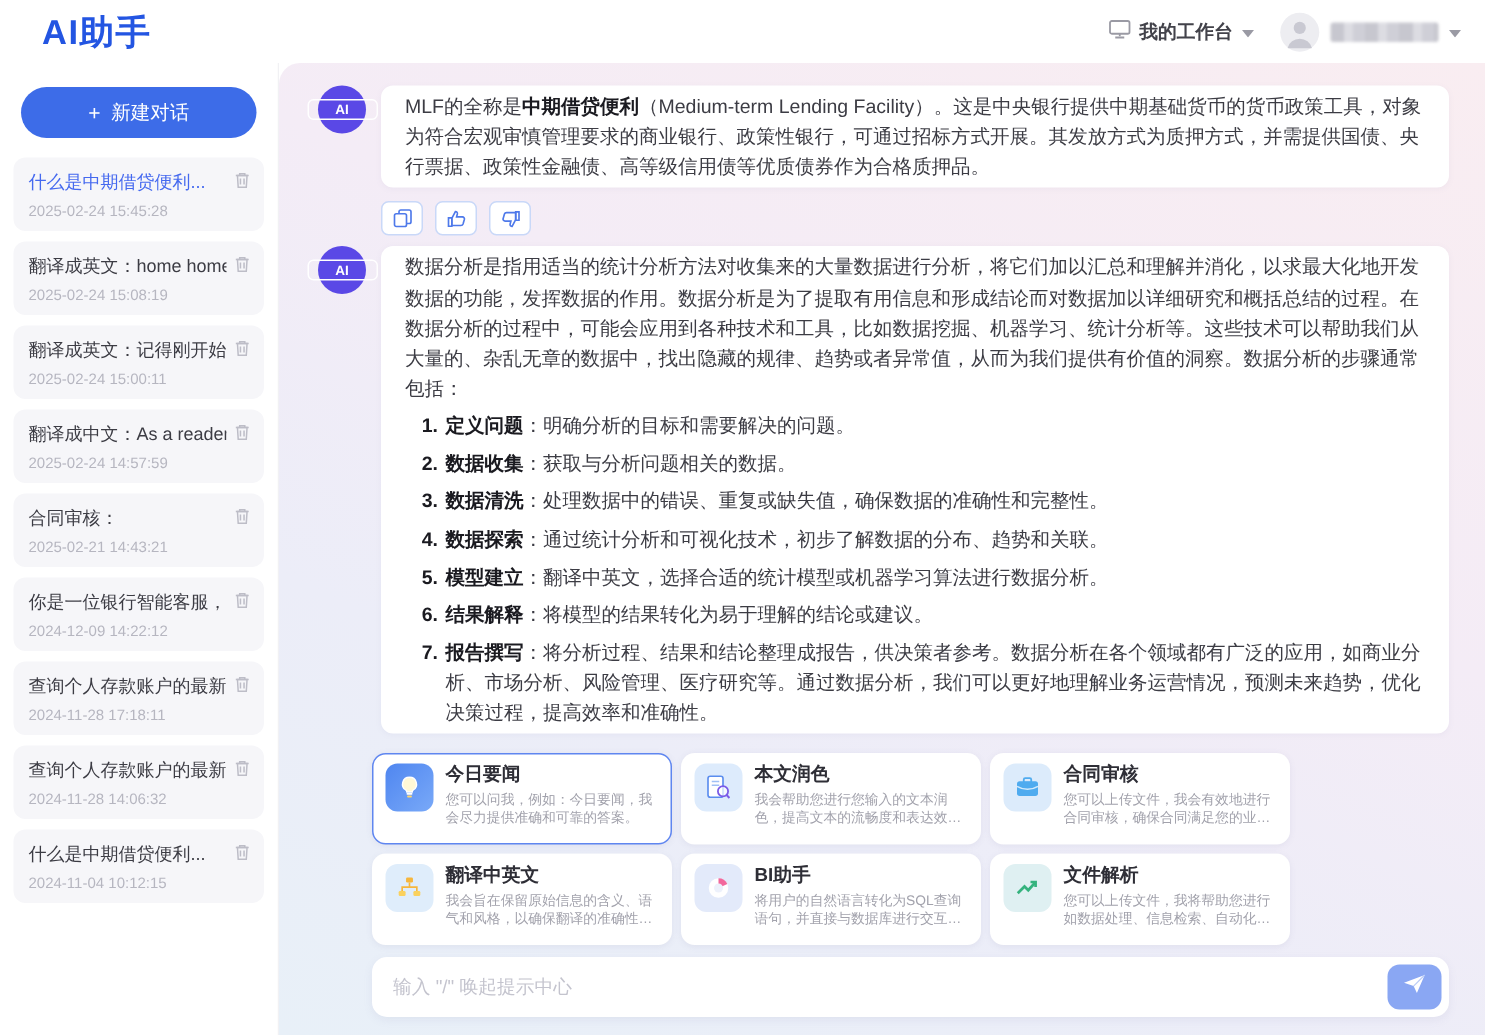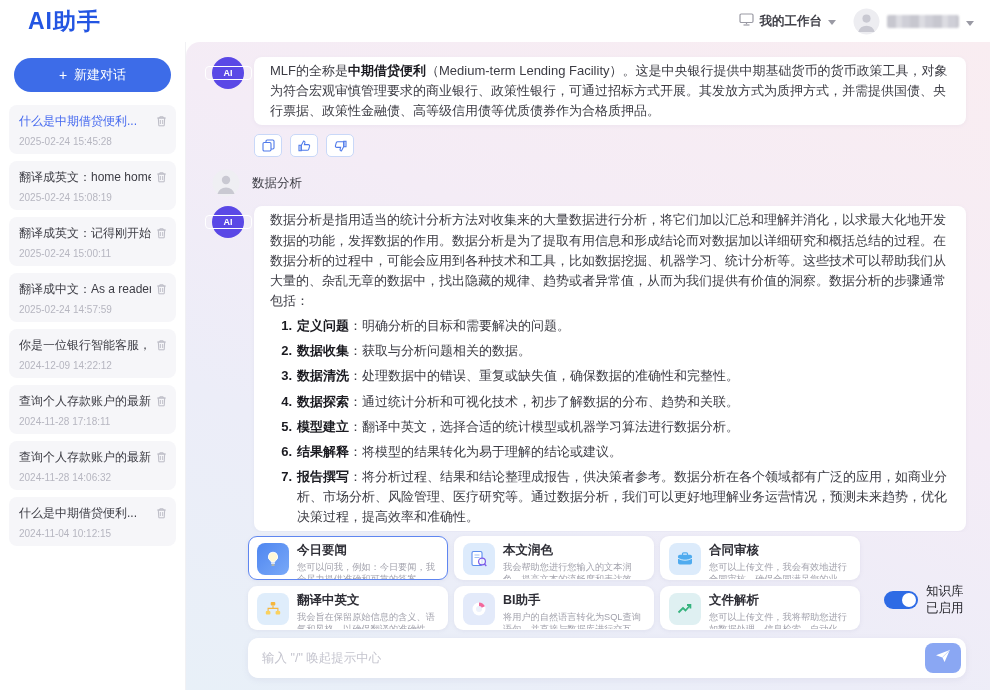--- a/index.html
+++ b/index.html
@@ -52,21 +52,21 @@
     display: flex; align-items: center; justify-content: center; cursor: pointer; }
   .steps { margin: 5px 0 0 4px; display: flex; flex-direction: column; gap: 5px; }
   .step { display: flex; }
   .step-num { flex: none; width: 18px; text-align: right; margin-right: 5px; font-weight: bold; color: #1A1A20; }
   .step-body { flex: 1; }
   .step-term { font-weight: bold; color: #1A1A20; }
   
   .bottom { padding: 4px 24px 12px 62px; }
   .feat-wrap { display: flex; align-items: flex-end; }
   .feat-grid { display: grid; grid-template-columns: repeat(3, 200px); gap: 6px; }
-  .feat-card { background: #fff; border-radius: 9px; padding: 6px 8px; display: flex; gap: 8px; height: 44px;
+  .feat-card { background: #fff; border-radius: 9px; padding: 6px 8px; display: flex; gap: 8px; height: 61px;
     border: 1px solid rgba(255,255,255,.8); box-shadow: 0 1px 4px rgba(120,120,160,.10); cursor: pointer; overflow: hidden; }
   .feat-card.selected { border: 1px solid #5F86F0; }
   .feat-icon { width: 32px; height: 32px; border-radius: 8px; flex: none; display: flex; align-items: center; justify-content: center; }
   .fi-bulb { background: linear-gradient(135deg,#4F86F0,#79A9F8); }
   .fi-polish { background: #DDEBFC; }
   .fi-brief { background: #DCEBFB; }
   .fi-trans { background: #DFEDFB; }
   .fi-pie { background: #E3EAFA; }
   .fi-trend { background: #DFF0F2; }
   .feat-text { min-width: 0; }
@@ -161,20 +161,30 @@
         <div class="conv-title">翻译成中文：As a reader...</div>
         <div class="conv-time">2025-02-24 14:57:59</div>
         <span class="conv-trash"><svg width="11" height="12" viewBox="0 0 11 12" fill="none" stroke="#BDBDC7" stroke-width="1">
             <path d="M1.2 3h8.6"></path>
             <path d="M3.8 3V1.8h3.4V3"></path>
             <path d="M2.3 3l.5 7.8h5.4l.5-7.8z" fill="none"></path>
             <path d="M4.3 5v4M6.7 5v4"></path>
           </svg></span>
       </div>
       <div class="conv-item">
+        <div class="conv-title">合同审核：</div>
+        <div class="conv-time">2025-02-21 14:43:21</div>
+        <span class="conv-trash"><svg width="11" height="12" viewBox="0 0 11 12" fill="none" stroke="#BDBDC7" stroke-width="1">
+            <path d="M1.2 3h8.6"></path>
+            <path d="M3.8 3V1.8h3.4V3"></path>
+            <path d="M2.3 3l.5 7.8h5.4l.5-7.8z" fill="none"></path>
+            <path d="M4.3 5v4M6.7 5v4"></path>
+          </svg></span>
+      </div>
+      <div class="conv-item">
         <div class="conv-title">你是一位银行智能客服，...</div>
         <div class="conv-time">2024-12-09 14:22:12</div>
         <span class="conv-trash"><svg width="11" height="12" viewBox="0 0 11 12" fill="none" stroke="#BDBDC7" stroke-width="1">
             <path d="M1.2 3h8.6"></path>
             <path d="M3.8 3V1.8h3.4V3"></path>
             <path d="M2.3 3l.5 7.8h5.4l.5-7.8z" fill="none"></path>
             <path d="M4.3 5v4M6.7 5v4"></path>
           </svg></span>
       </div>
       <div class="conv-item">
@@ -239,30 +249,20 @@
       <div class="action-btn">
         <svg width="13" height="12" viewBox="0 0 13 12" fill="none" stroke="#4E79EA" stroke-width="1.1">
             <g transform="rotate(180 6.5 6)">
               <path d="M1 5.2h2.2v5.6H1z"></path>
               <path d="M3.2 10.3V5.6L5.6 1c.9 0 1.5.8 1.3 1.7L6.4 4.6h3.9c.9 0 1.5.8 1.3 1.6l-.9 3.1c-.2.6-.8 1-1.4 1H3.2z"></path>
             </g>
           </svg>
       </div>
     </div>
 
-    <div class="row-user">
-      <div class="avatar-user">
-        <svg width="28" height="28" viewBox="0 0 28 28">
-            <circle cx="14" cy="14" r="13.5" fill="#EFEFF3"></circle>
-            <circle cx="14" cy="11" r="4.2" fill="#C9C9D2"></circle>
-            <path d="M5.5 25a8.8 8.8 0 0 1 17 0z" fill="#C9C9D2"></path>
-          </svg>
-      </div>
-      <div class="user-text">数据分析</div>
-    </div>
 
     <div class="row-ai">
       <div class="avatar-ai">
           <span>AI</span>
         </div>
       <div class="ai-card">
         <div>数据分析是指用适当的统计分析方法对收集来的大量数据进行分析，将它们加以汇总和理解并消化，以求最大化地开发数据的功能，发挥数据的作用。数据分析是为了提取有用信息和形成结论而对数据加以详细研究和概括总结的过程。在数据分析的过程中，可能会应用到各种技术和工具，比如数据挖掘、机器学习、统计分析等。这些技术可以帮助我们从大量的、杂乱无章的数据中，找出隐藏的规律、趋势或者异常值，从而为我们提供有价值的洞察。数据分析的步骤通常包括：</div>
         <div class="steps" id="steps-list">
             <div class="step">
               <span class="step-num">1.</span>
@@ -374,26 +374,20 @@
                 <path d="M2.5 12.5 7 8l2.5 2.5L14 5.5" stroke="#35B37E" stroke-width="1.8"></path>
                 <path d="M11 5h3.4v3.4" stroke="#35B37E" stroke-width="1.8"></path>
               </svg>
             </div>
             <div class="feat-text">
               <div class="feat-title">文件解析</div>
               <div class="feat-desc">您可以上传文件，我将帮助您进行如数据处理、信息检索、自动化办公等。</div>
             </div>
           </div>
         </div>
-      <div class="kb-toggle">
-        <div class="toggle-pill">
-            <div class="toggle-knob"></div>
-          </div>
-        <div class="kb-label">知识库已启用</div>
-      </div>
     </div>
     <div class="composer">
       <input type="text" placeholder="输入 &quot;/&quot; 唤起提示中心" style="">
       <div class="send-btn">
         <span>
           <svg width="16" height="14" viewBox="0 0 16 14">
               <path d="M1 6.2 14.8 1 9.6 13 7.4 8.4 1 6.2z" fill="#fff"></path>
               <path d="M7.4 8.4 14.8 1" stroke="#B9CBF7" stroke-width=".8"></path>
             </svg>
         </span>

